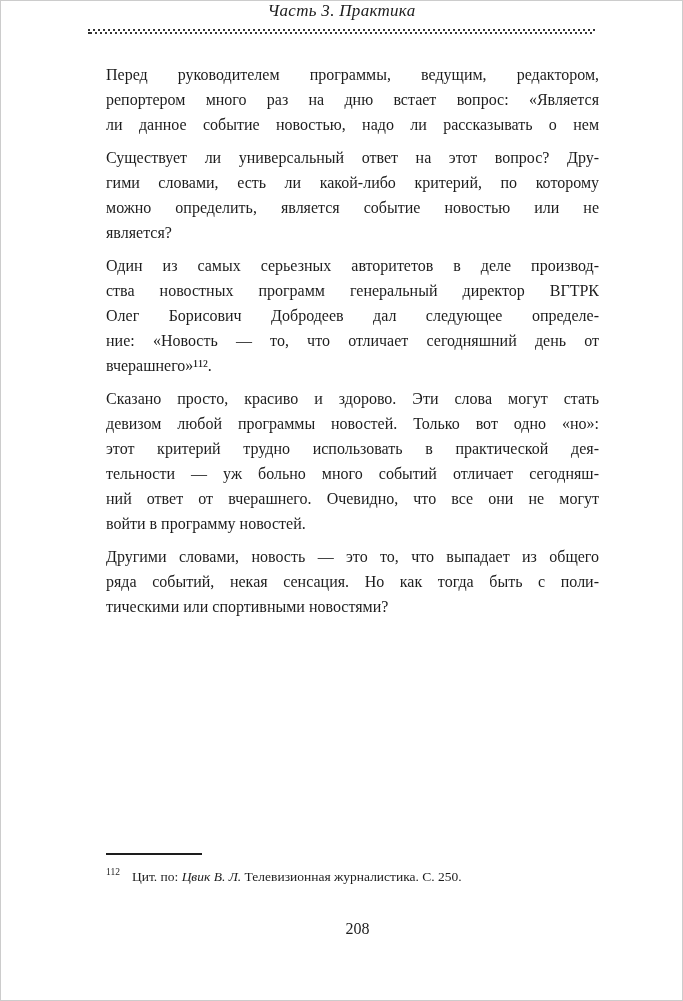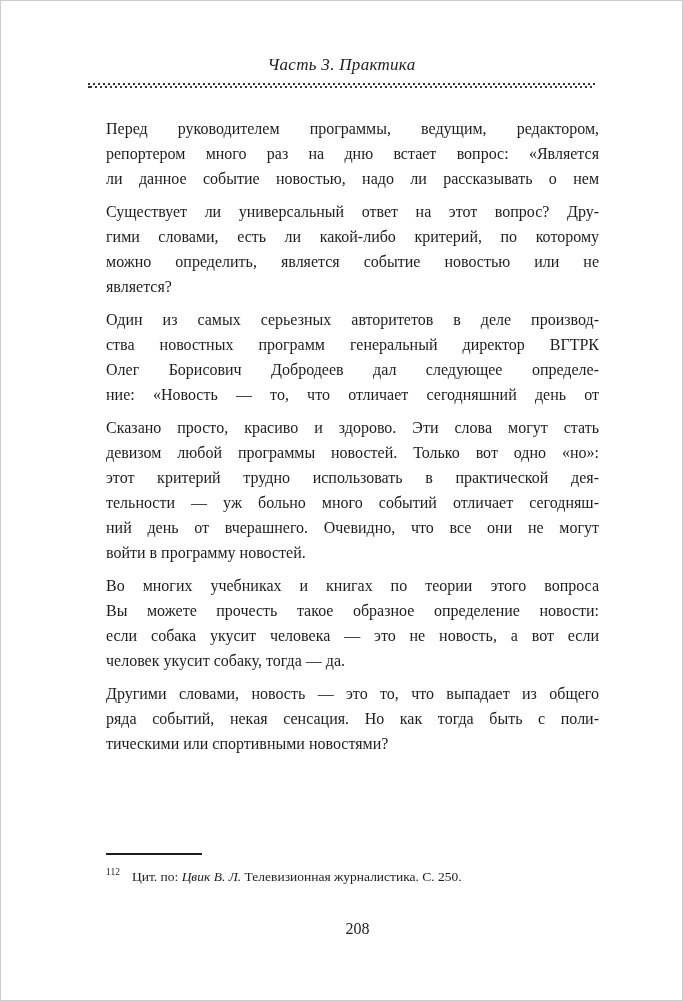--- a/index.html
+++ b/index.html
@@ -8,21 +8,20 @@
     width: 683px;
     height: 1001px;
     box-sizing: border-box;
     background: #ffffff;
     border: 1px solid #cccccc;
     font-family: "Liberation Serif", serif;
     color: #1d1d1d;
     overflow: hidden;
   }
   .header-title {
-    margin-top: 54px;
     text-align: center;
     font-style: italic;
     font-size: 17px;
     letter-spacing: 0.3px;
   }
   .header-rule {
     width: 507px;
     height: 5px;
     margin: 8px auto 0 auto;
     background-image:
@@ -94,34 +93,29 @@
         <div class="line">Существует ли универсальный ответ на этот вопрос? Дру-</div>
         <div class="line">гими словами, есть ли какой-либо критерий, по которому</div>
         <div class="line">можно определить, является событие новостью или не</div>
         <div class="line last">является?</div>
       </div>
     <div class="para">
         <div class="line">Один из самых серьезных авторитетов в деле производ-</div>
         <div class="line">ства новостных программ генеральный директор ВГТРК</div>
         <div class="line">Олег Борисович Добродеев дал следующее определе-</div>
         <div class="line">ние: «Новость — то, что отличает сегодняшний день от</div>
+        <div class="line last">вчерашнего»¹¹².</div>
       </div>
     <div class="para">
         <div class="line">Сказано просто, красиво и здорово. Эти слова могут стать</div>
         <div class="line">девизом любой программы новостей. Только вот одно «но»:</div>
         <div class="line">этот критерий трудно использовать в практической дея-</div>
         <div class="line">тельности — уж больно много событий отличает сегодняш-</div>
-        <div class="line">ний день от вчерашнего. Очевидно, что все они не могут</div>
+        <div class="line">ний ответ от вчерашнего. Очевидно, что все они не могут</div>
         <div class="line last">войти в программу новостей.</div>
-      </div>
-    <div class="para">
-        <div class="line">Во многих учебниках и книгах по теории этого вопроса</div>
-        <div class="line">Вы можете прочесть такое образное определение новости:</div>
-        <div class="line">если собака укусит человека — это не новость, а вот если</div>
-        <div class="line last">человек укусит собаку, тогда — да.</div>
       </div>
     <div class="para">
         <div class="line">Другими словами, новость — это то, что выпадает из общего</div>
         <div class="line">ряда событий, некая сенсация. Но как тогда быть с поли-</div>
         <div class="line last">тическими или спортивными новостями?</div>
       </div>
   </div>
 
   <div class="footnote-rule"></div>
 

